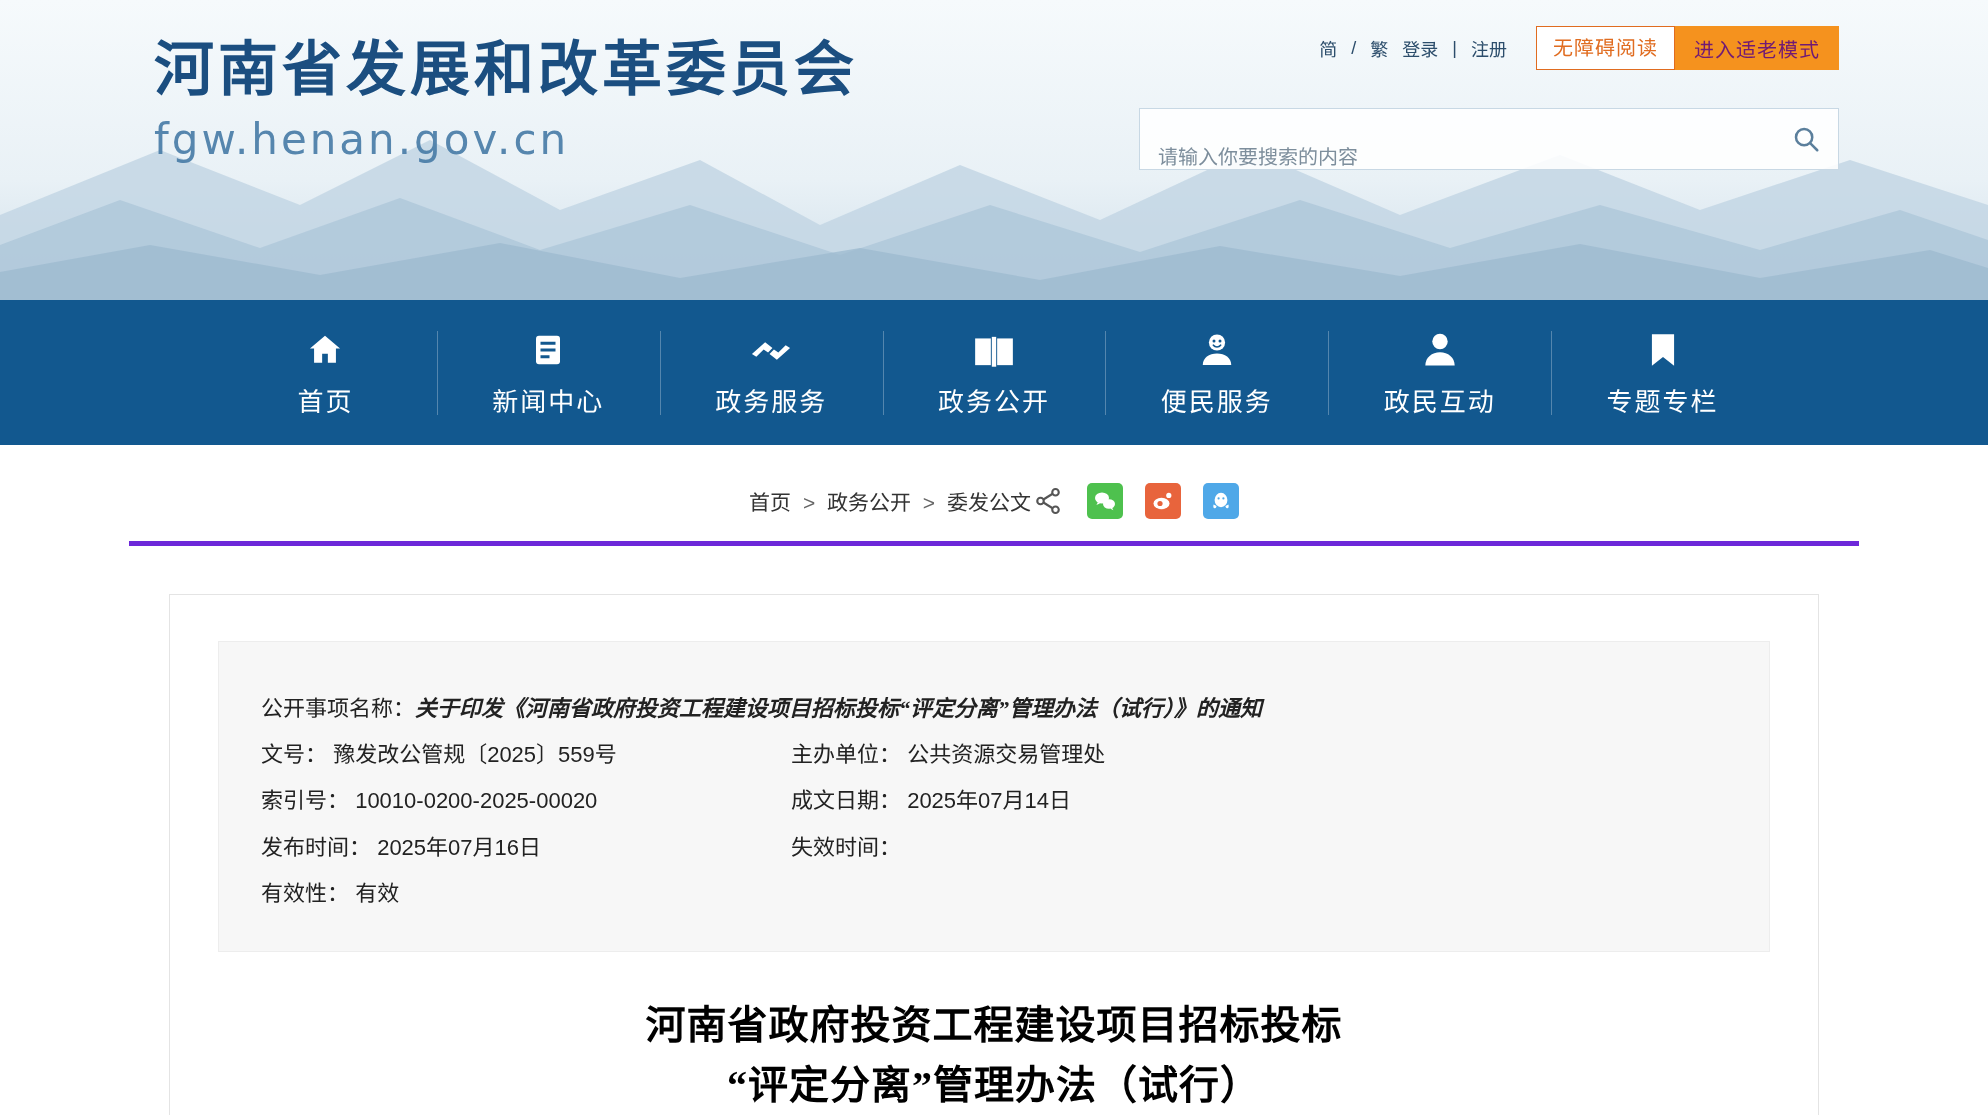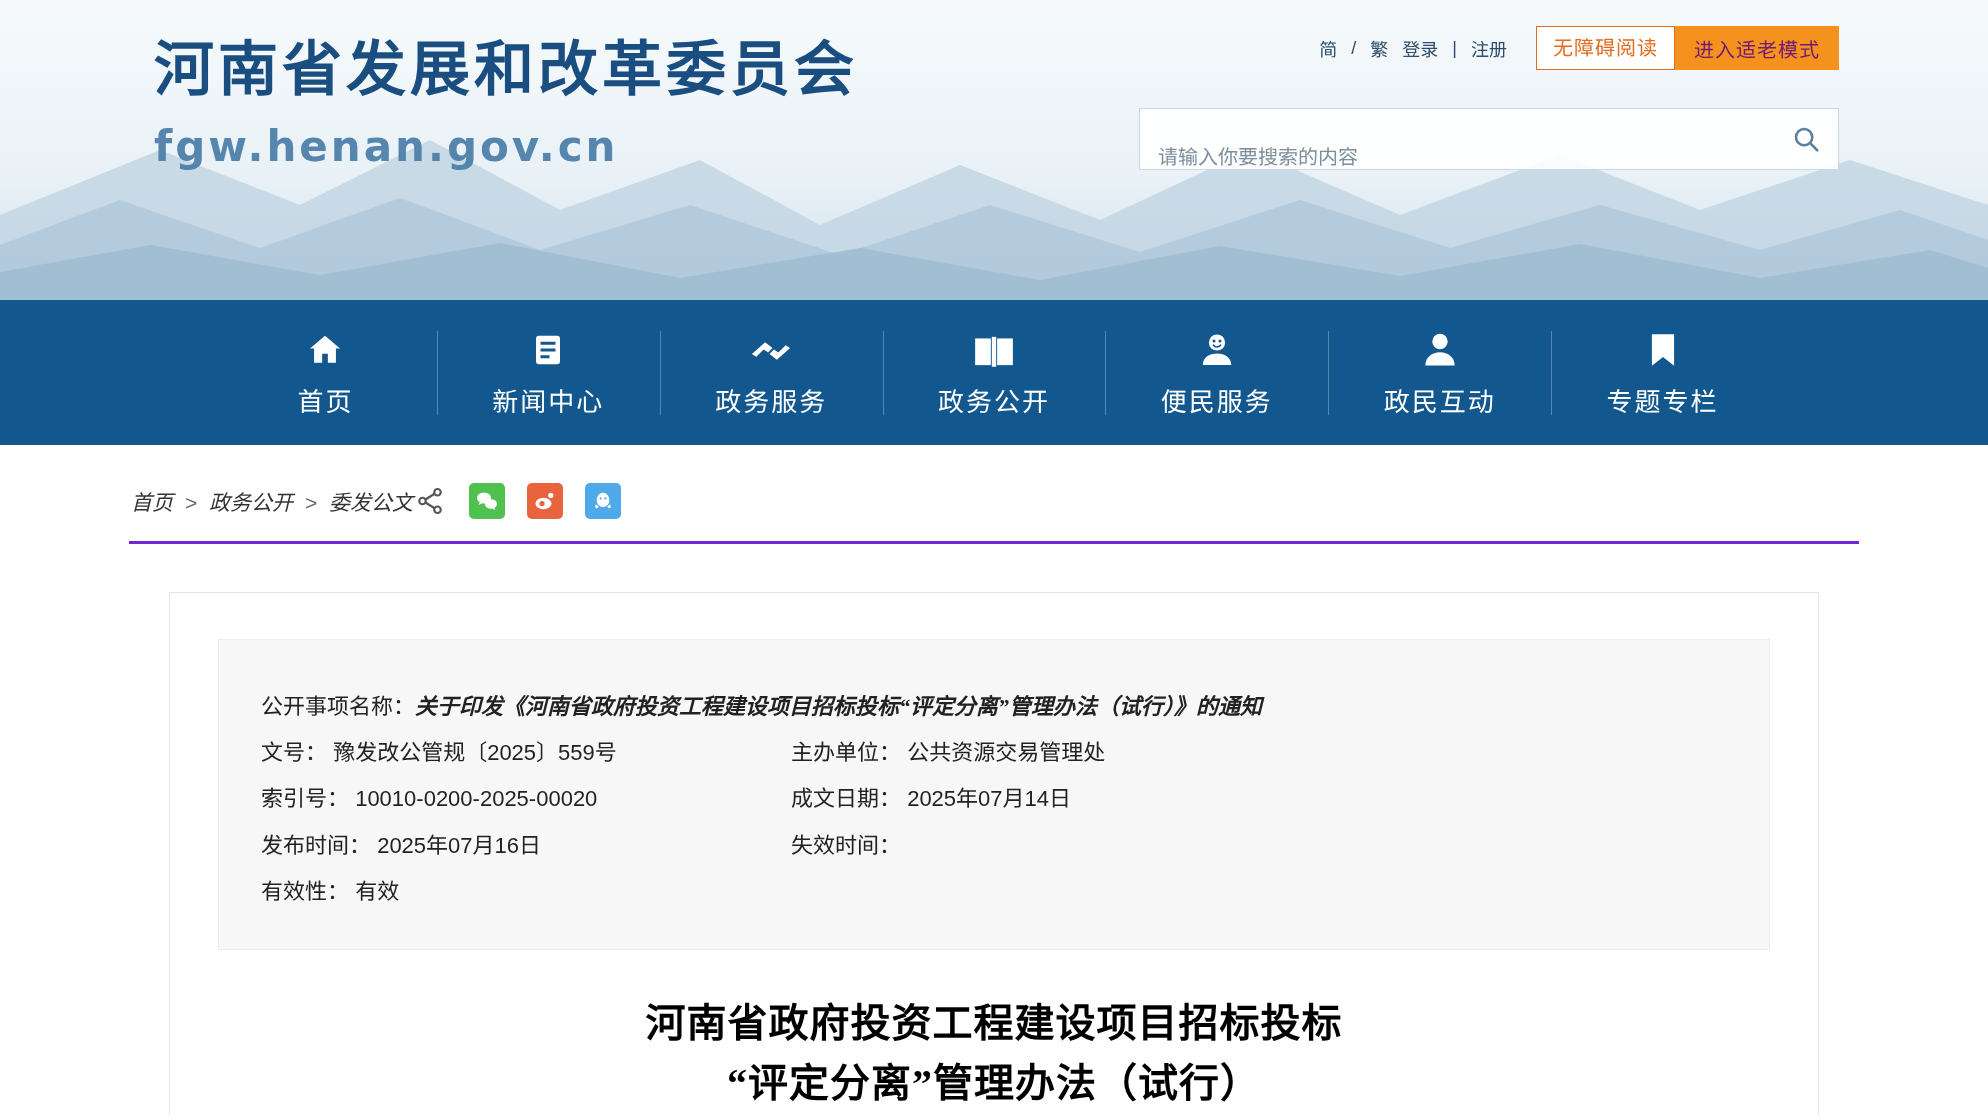--- a/index.html
+++ b/index.html
@@ -35,24 +35,24 @@
   .logo-title {
     font-family: "DejaVu Sans", sans-serif;
     font-size: 60px;
     font-weight: bold;
     letter-spacing: 4px;
     color: #1b4e80;
     line-height: 1.25;
     white-space: nowrap;
   }
   .logo-domain {
-    margin-top: 15px;
+    margin-top: 8px;
     font-family: "DejaVu Sans", sans-serif;
     font-size: 42px;
-    font-weight: bold;
+    font-weight: normal;
     letter-spacing: 3px;
     color: #4a7da8;
     opacity: .92;
   }
 
   .top-right {
     position: absolute;
     right: 70px;
     top: 26px;
     display: flex;
@@ -162,24 +162,23 @@
 
   
   .crumb-wrap {
     width: 1730px;
     margin: 0 auto;
     padding-top: 38px;
   }
   .crumb-row {
     display: flex;
     align-items: center;
-    justify-content: flex-start;
+    justify-content: center;
     padding: 0 2px 22px 2px;
-    border-bottom: 3px solid #6d28d9;
-    font-style: italic;
+    border-bottom: 5px solid #6d28d9;
   }
   .crumb {
     font-size: 21px;
     color: #333;
   }
   .crumb a { color: #333; text-decoration: none; }
   .crumb .sep { color: #666; margin: 0 6px; }
 
   .share-row { display: flex; align-items: center; gap: 22px; }
   .share-icon-btn { width: 34px; height: 34px; display: flex; align-items: center; justify-content: center; cursor: pointer; }

